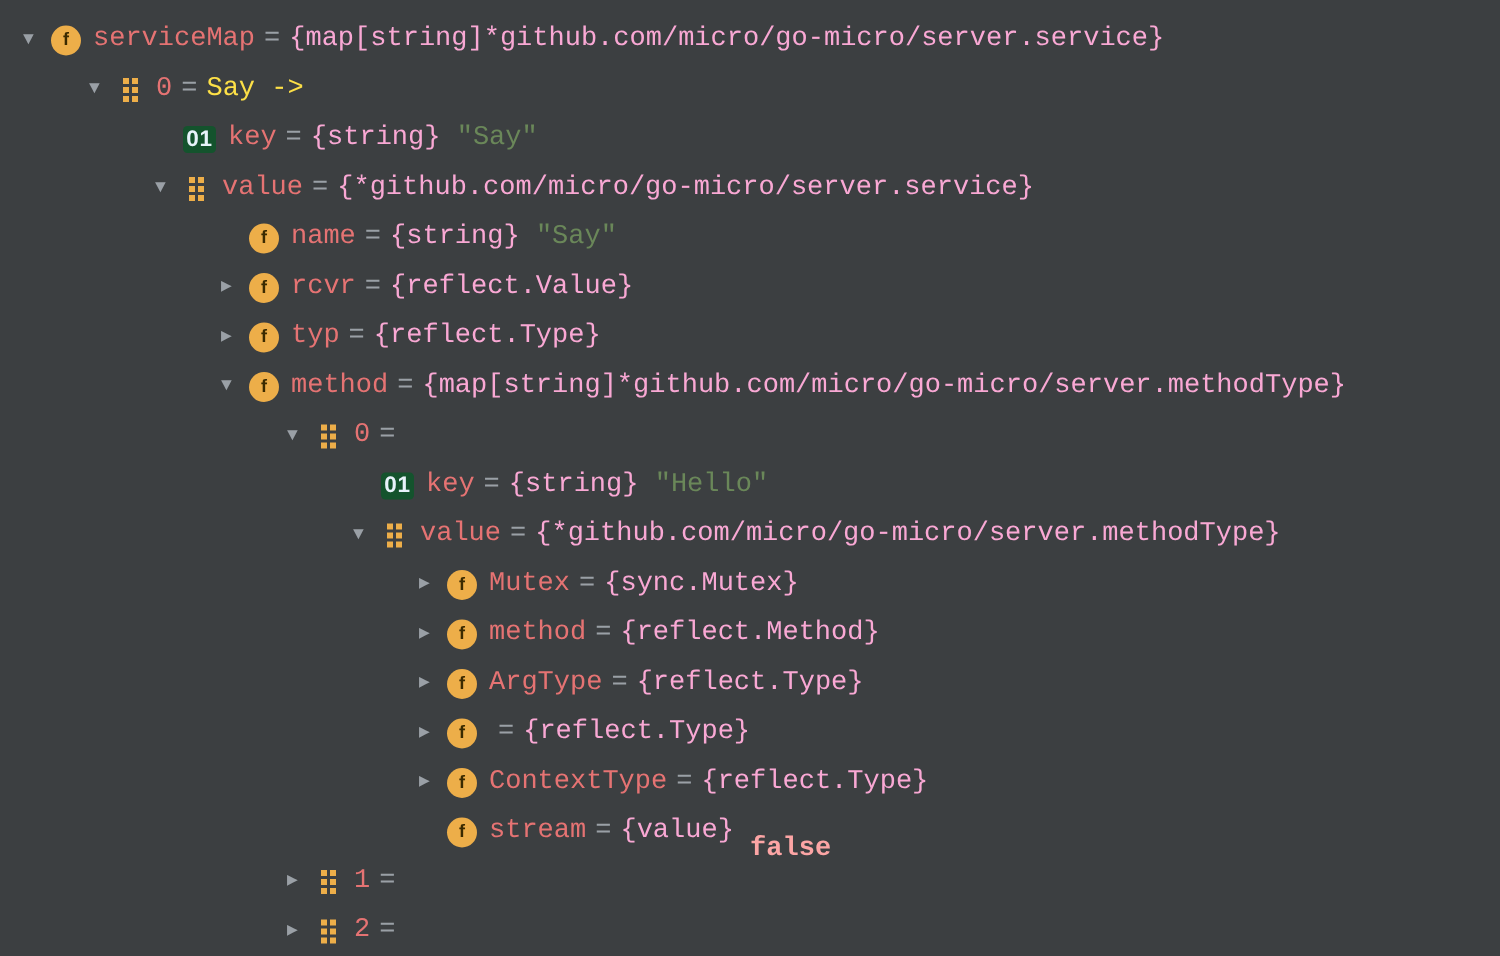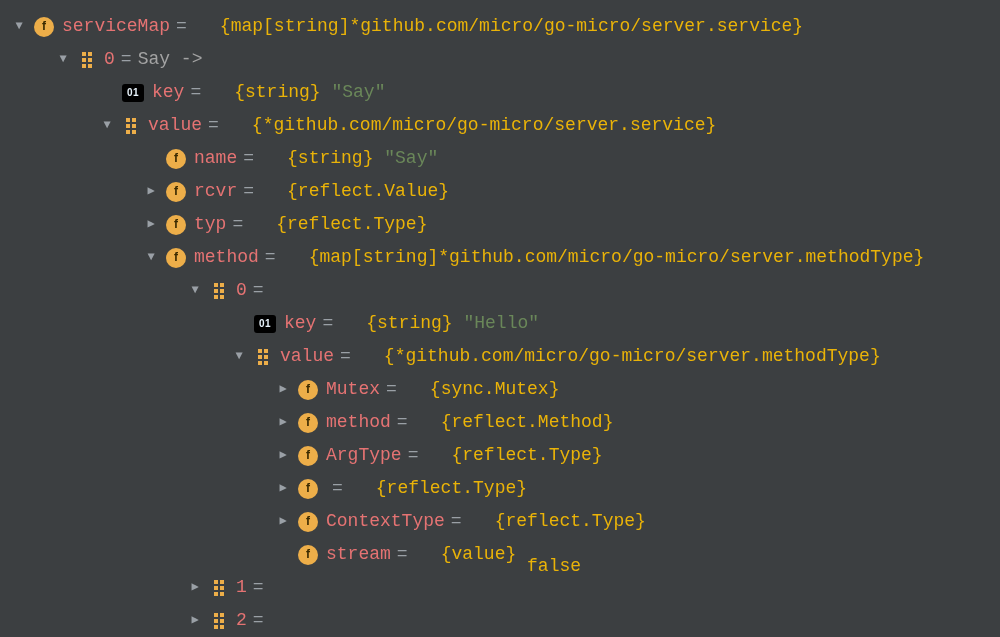--- a/index.html
+++ b/index.html
@@ -68,32 +68,32 @@
     margin-right: 3px;
     box-shadow: 0 6px 0 #edae49, 0 -6px 0 #edae49,
                 6px 0 0 #edae49, 6px 6px 0 #edae49, 6px -6px 0 #edae49;
     position: relative;
     left: -2px;
   }
   .badge-01 {
     border-radius: 3px;
     width: 22px;
     height: 18px;
-    background: #000000;
+    background: #14532d;
     color: #e8f3fb;
-    font-size: 10px;
+    font-size: 15px;
     font-weight: bold;
     letter-spacing: 0.5px;
   }
   .name-red { color: #e57373; }
   .eq { color: #9aa0a6; margin: 0 6px; }
-  .val-gray { color: #eab308; margin-left: 27px; }
+  .val-gray { color: #f9a8d4; }
   .val-str { color: #6a8759; }
-  .val-kw { color: #eab308; font-weight: 400; margin-top: 23px; }
-  .mapval { color: #a3a3a3; }
+  .val-kw { color: #fca5a5; font-weight: 700; margin-top: 23px; }
+  .mapval { color: #fde047; }
 </style>
 </head>
 <body>
 
 <div class="tree">
 
   <div class="row">
     <span class="toggle expanded"></span>
     <span class="badge badge-f">f</span>
     <span class="name-red">serviceMap</span>

